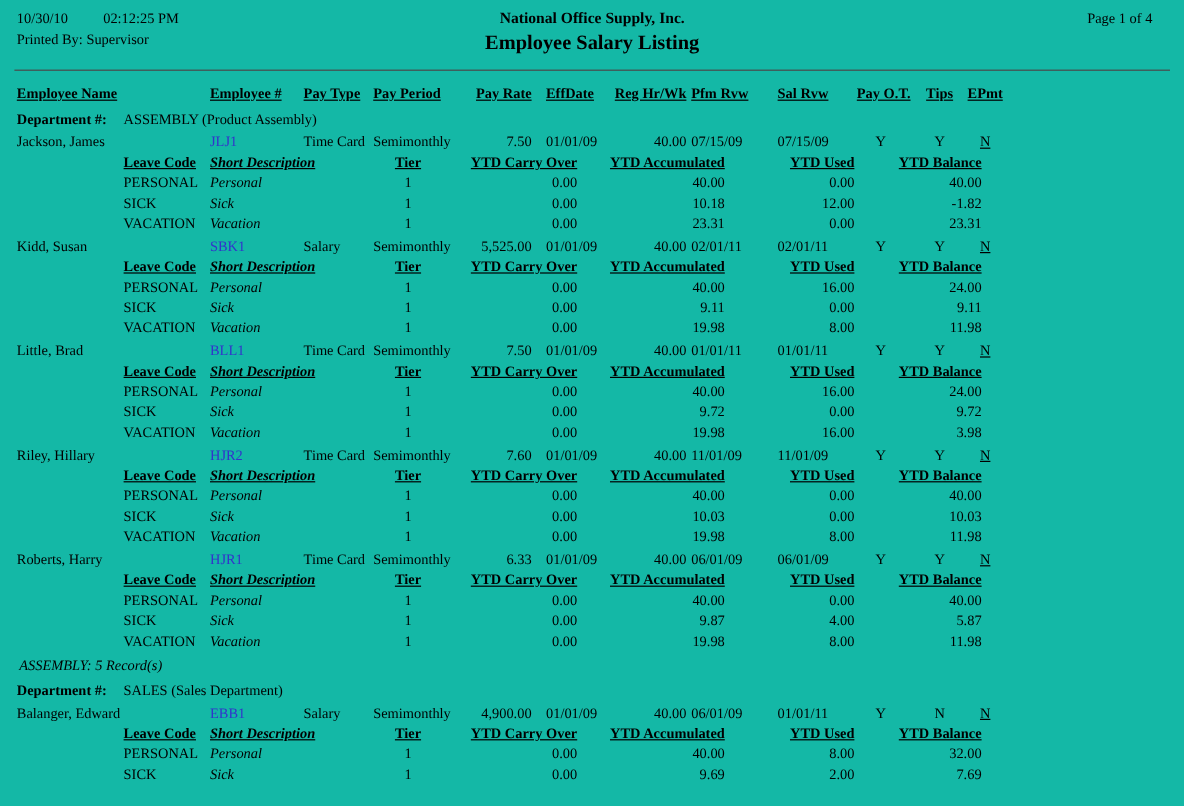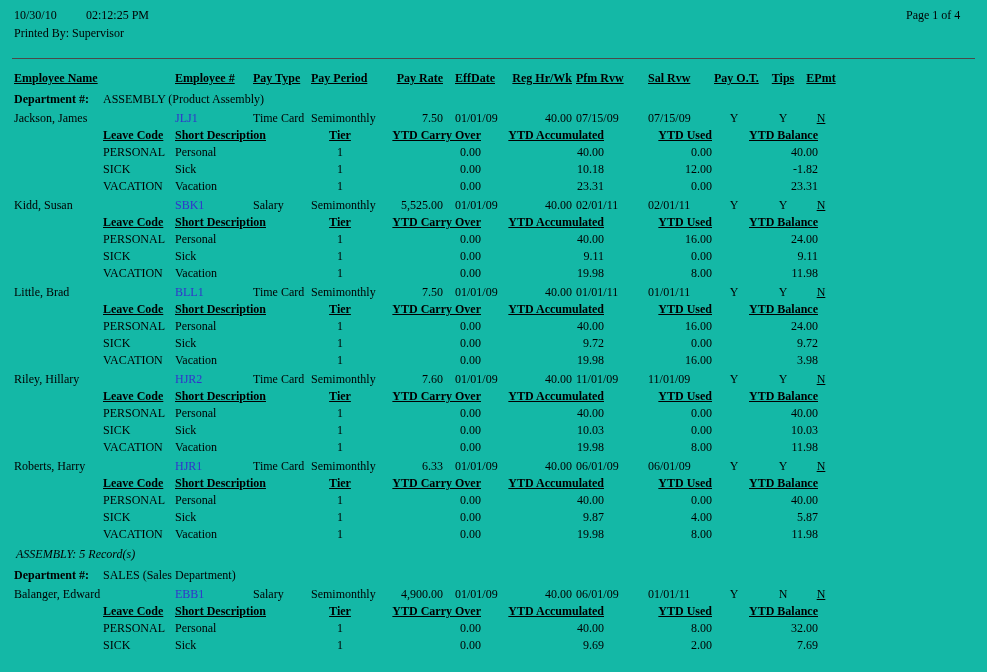--- a/index.html
+++ b/index.html
@@ -41,34 +41,36 @@
   .c-eff     { left:455px; width:52px;  }
   .c-reghr   { left:505px; width:67px;  text-align:right;  }
   .c-pfm     { left:576px; width:58px;  }
   .c-sal     { left:648px; width:58px;  }
   .c-ot      { left:714px; width:40px;  text-align:center; }
   .c-tips    { left:764px; width:38px;  text-align:center; }
   .c-epmt    { left:802px; width:38px;  text-align:center;text-decoration:underline; }
 
   
   .l-code  { left:103px; width:70px;  }
-  .l-desc  { left:175px; width:150px; }
+  .l-desc  { left:175px; width:150px;font-style:italic; }
   .l-tier  { left:312px; width:56px;  text-align:center; }
   .l-carry { left:381px; width:100px; text-align:right; }
   .l-accum { left:504px; width:100px; text-align:right; }
   .l-used  { left:612px; width:100px; text-align:right; }
   .l-bal   { left:718px; width:100px; text-align:right; }
 </style>
 </head>
 <body>
 
 <div class="page">
   <span class="hdr-date">10/30/10</span>
   <span class="hdr-time">02:12:25 PM</span>
   <span class="hdr-printed">Printed By: Supervisor</span>
+  <div class="hdr-company">National Office Supply, Inc.</div>
+  <div class="hdr-title">Employee Salary Listing</div>
   <span class="hdr-page">Page 1 of  4</span>
   <div class="rule"></div>
 
   <div class="report-body">
 
     <div class="row col-hdr">
       <span class="cell c-name hd">Employee Name</span>
       <span class="cell c-num hd">Employee #</span>
       <span class="cell c-ptype hd">Pay Type</span>
       <span class="cell c-pperiod hd">Pay Period</span>

